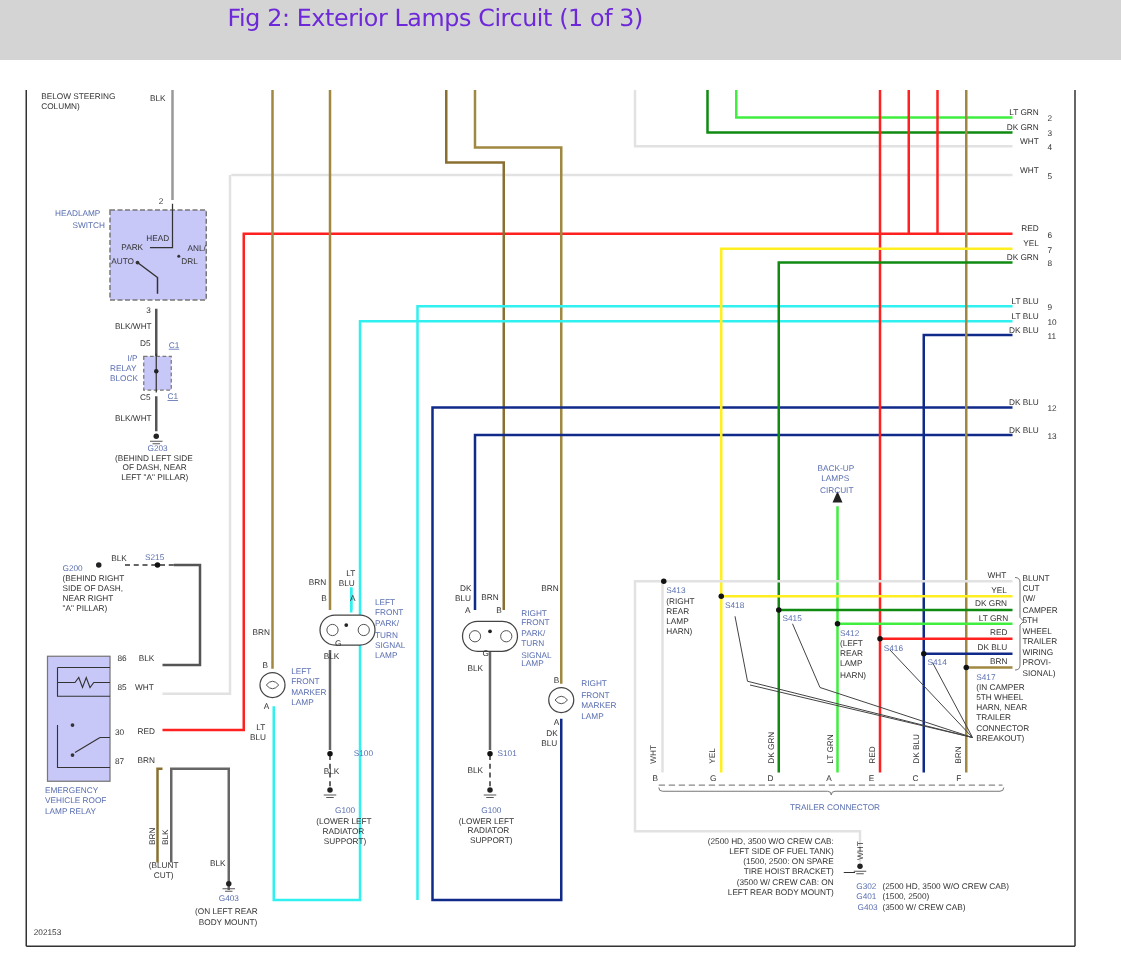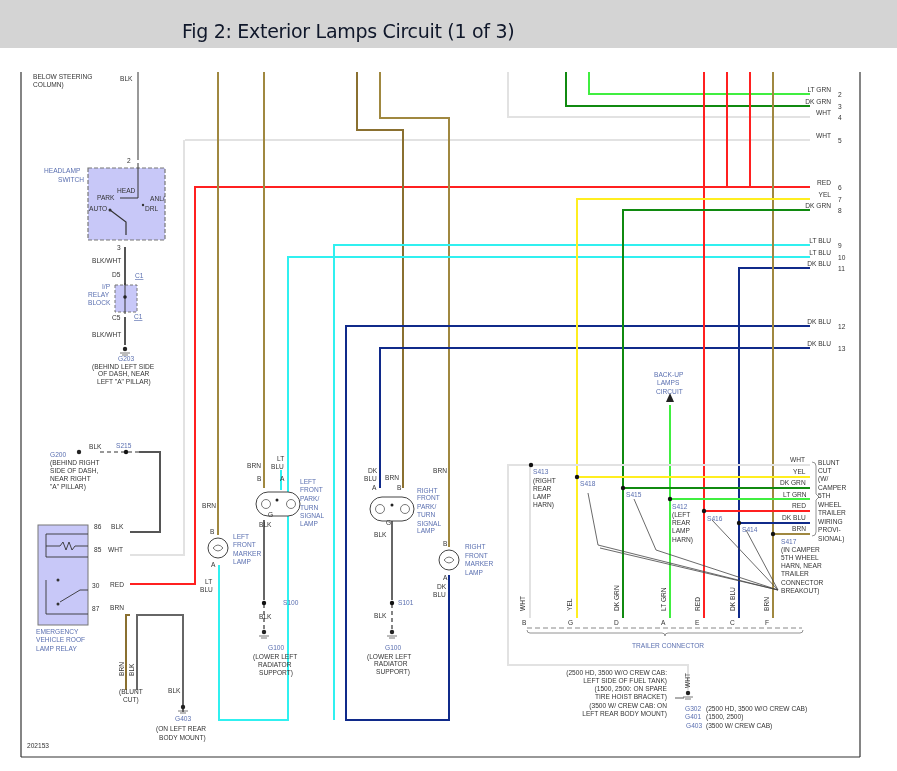--- a/index.html
+++ b/index.html
@@ -1,18 +1,18 @@
 <!DOCTYPE html>
 <html><head>
 <meta charset="utf-8">
 <style>
   html,body{margin:0;padding:0;background:#fff;}
   body{width:897px;height:771px;overflow:hidden;position:relative;font-family:"Liberation Sans",sans-serif;}
   .header{position:absolute;left:0;top:0;width:897px;height:48px;background:#d4d4d4;}
-  .header .title{position:absolute;left:182px;top:20px;font-family:"DejaVu Sans",sans-serif;font-size:19px;color:#0f172a;letter-spacing:-0.3px;}
+  .header .title{position:absolute;left:182px;top:4px;font-family:"DejaVu Sans",sans-serif;font-size:19px;color:#6d28d9;letter-spacing:-0.3px;}
   svg#diagram{position:absolute;left:0;top:0;}
   svg text{font-family:"Liberation Sans",sans-serif;font-size:6.6px;fill:#333;}
   svg text.b{fill:#5a6fb0;}
 </style>
 </head>
 <body>
 
 <div class="header">
   <div class="title">Fig 2: Exterior Lamps Circuit (1 of 3)</div>
 </div>

